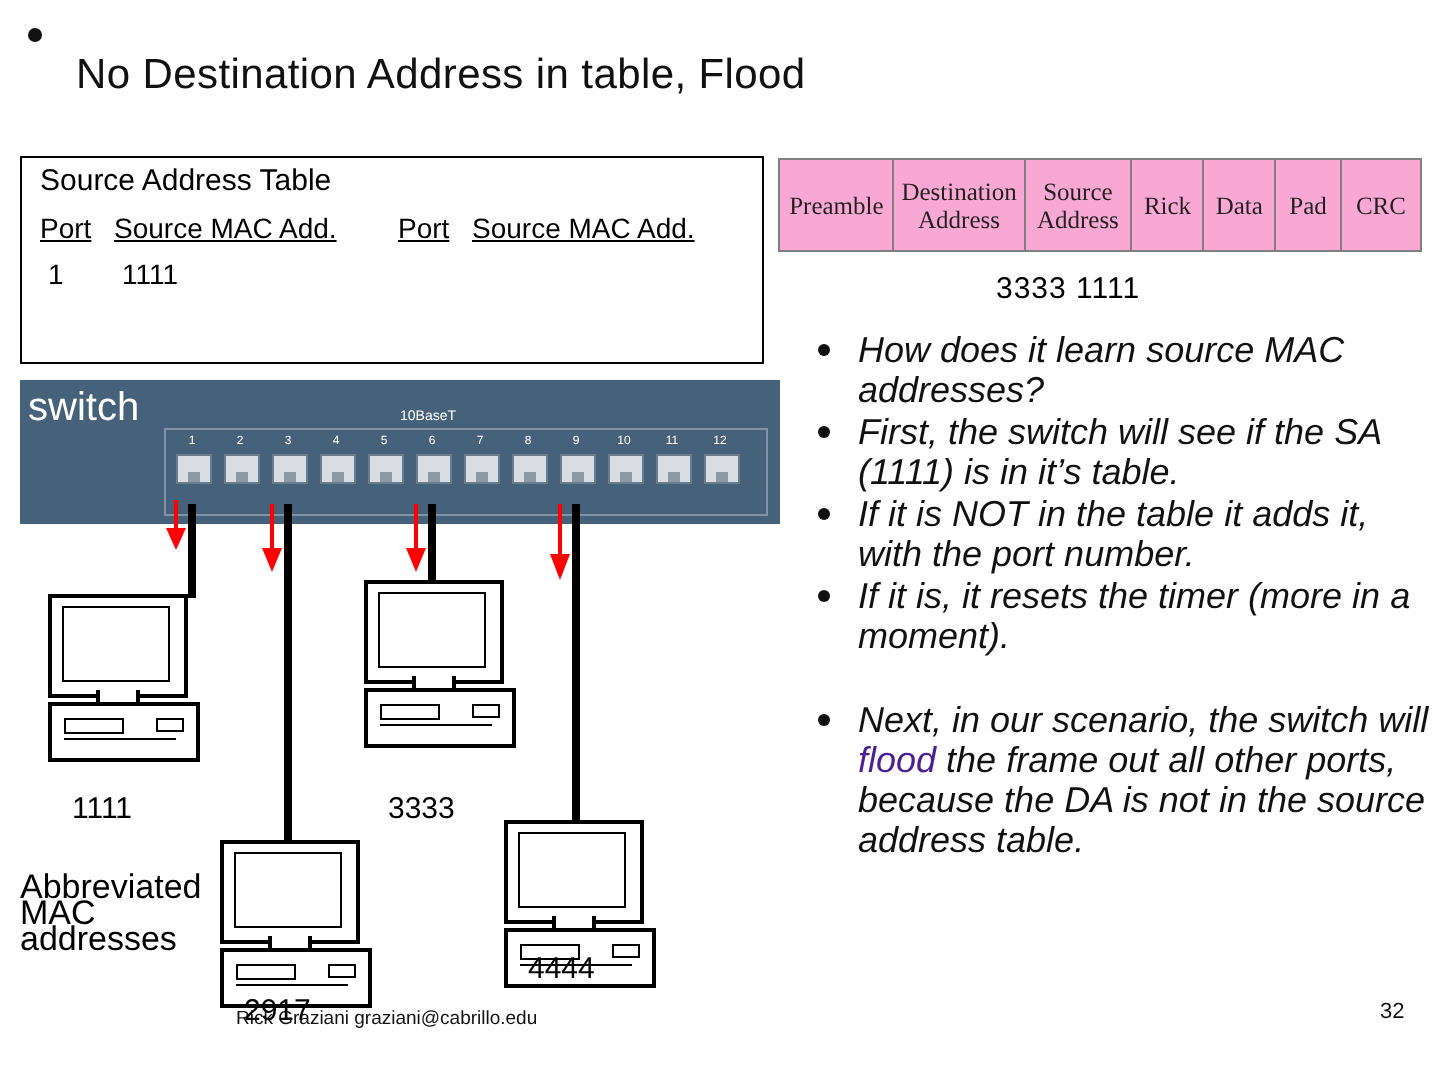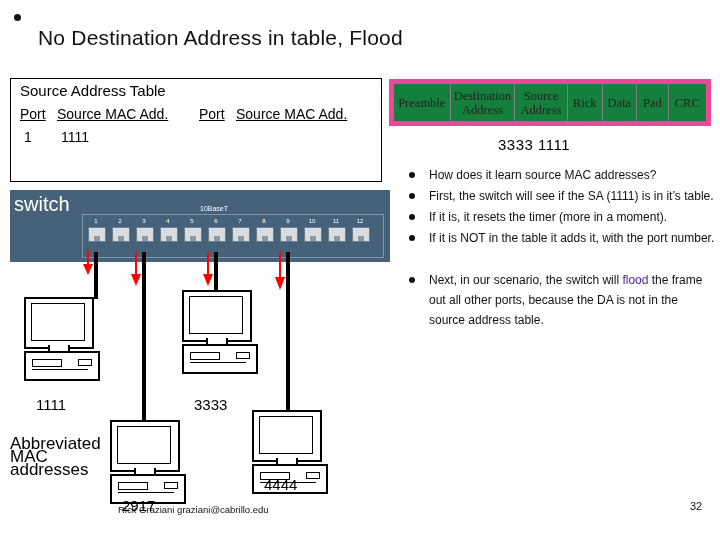--- a/index.html
+++ b/index.html
@@ -36,22 +36,22 @@
   #sat-h-mac1{left:57px;top:106px;font-size:14px;text-decoration:underline;}
   #sat-h-port2{left:199px;top:106px;font-size:14px;text-decoration:underline;}
   #sat-h-mac2{left:236px;top:106px;font-size:14px;text-decoration:underline;}
   #sat-r1-port{left:24px;top:129px;font-size:14px;}
   #sat-r1-mac{left:61px;top:129px;font-size:14px;}
 
   
   #frame-table{
     left:389px;top:79px;width:322px;height:47px;
     border-collapse:collapse;
-    border:5px solid #ec4899;
-    background:#15803d;
+    border:1px solid #ec4899;
+    background:#f9a8d4;
   }
   #frame-table td{
     border:1px solid #7f7f7f;
     text-align:center;
     vertical-align:middle;
     font-family:"Liberation Serif", serif;
     font-size:12.5px;
     color:#231f20;
     padding:1px 2px;
     line-height:1.12;
@@ -140,23 +140,24 @@
   }
 
   
   #bullets{
     position:absolute;left:404px;top:165px;width:312px;
   }
   .bline{
     position:relative;
     margin-bottom:1px;
     padding-left:25px;
-    font-size:12px;
+    font-size:18px;
     line-height:20px;
     color:#111;
+    font-style:italic;
   }
   .bline:before{
     content:"";position:absolute;left:5px;top:7px;
     width:6px;height:6px;border-radius:50%;background:#111;
   }
   #bullets .gap{margin-top:22px;}
   .flood{color:#4c1d95;}
 
   
   #footer-credit{
@@ -327,19 +328,19 @@
 
 <div class="abs" id="abbrev">
   <div>Abbreviated</div>
   <div>MAC</div>
   <div>addresses</div>
 </div>
 
 <div id="bullets">
   <div class="bline">How does it learn source MAC addresses?</div>
   <div class="bline">First, the switch will see if the SA (1111) is in it’s table.</div>
+  <div class="bline">If it is NOT in the table it adds it, with the port number.</div>
   <div class="bline">If it is, it resets the timer (more in a moment).</div>
-  <div class="bline">If it is NOT in the table it adds it, with the port number.</div>
   <div class="bline gap"><span>Next, in our scenario, the switch will </span><span class="flood">flood</span><span> the frame out all other ports, because the DA is not in the source address table.</span></div>
 </div>
 
 <div class="abs" id="footer-credit">Rick Graziani graziani@cabrillo.edu</div>
 <div class="abs" id="slide-number">32</div>
 
 </body></html>

